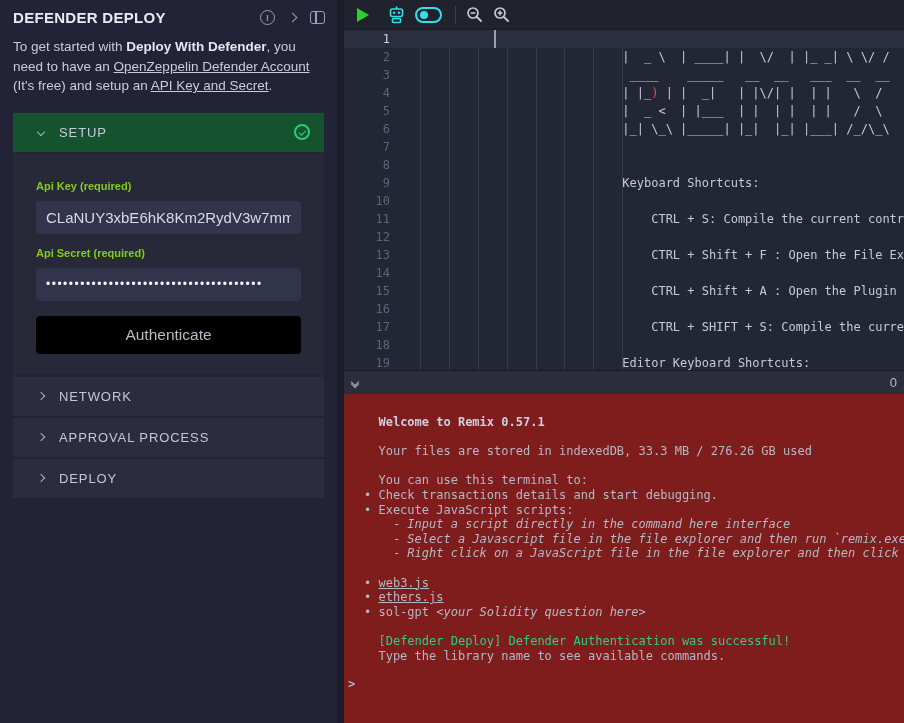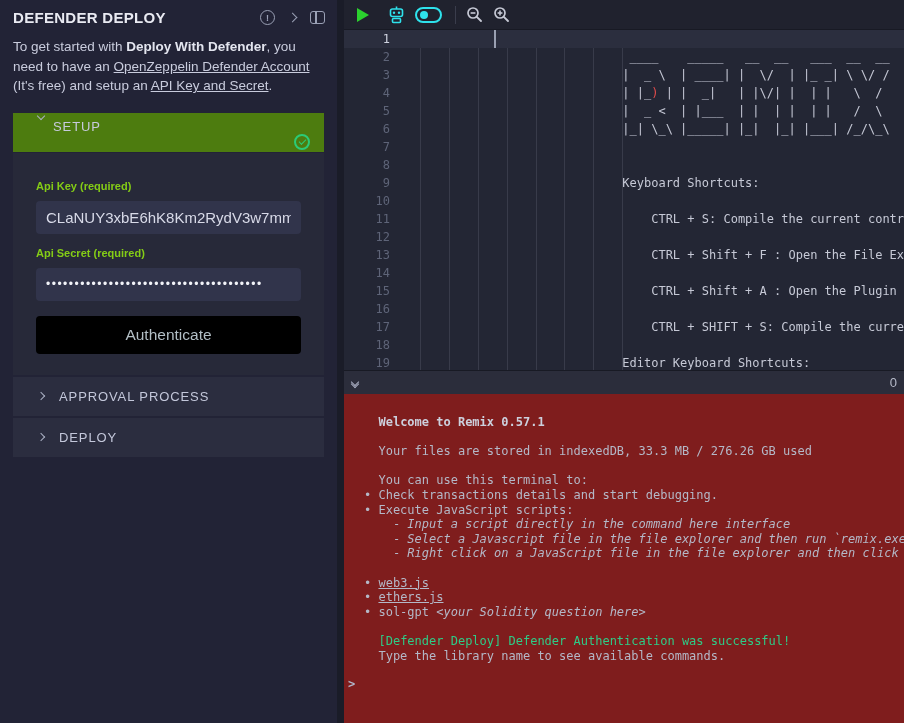--- a/index.html
+++ b/index.html
@@ -19,21 +19,21 @@
   .chev.down { transform:rotate(135deg); }
   .chev.sm { width:6px; height:6px; border-width:1.6px; border-color:#aab0c4; }
   .cols-icon { width:15px; height:13px; border:1.6px solid #9aa0b5; border-radius:3px; position:relative; }
   .cols-icon::after { content:""; position:absolute; left:4px; top:0; bottom:0; width:1.6px; background:#9aa0b5; }
 
   .sb-desc { margin:11px 13px 0 13px; width:312px; font-size:13.5px; line-height:19.5px; color:#c9ccdd; }
   .sb-desc .sb { color:#e3e5ef; }
   .sb-desc .sl { text-decoration:underline; cursor:pointer; }
 
   .panel { margin:17px 13px 0 13px; width:311px; }
-  .acc-header { height:39px; background:#4d7c0f; display:flex; align-items:flex-start; padding:0 14px 0 25px; cursor:pointer;flex-direction:column; }
+  .acc-header { height:39px; background:#14532d; display:flex; align-items:center; padding:0 14px 0 25px; cursor:pointer; }
   .acc-header .label { margin-left:15px; font-size:13px; letter-spacing:.9px; color:#c7cadd; }
   .check-icon { margin-left:auto; width:16px; height:16px; border:2px solid #2bcb77; border-radius:50%; position:relative; }
   .check-icon::after { content:""; position:absolute; left:3.2px; top:3.6px; width:6px; height:3px;
                        border-left:1.8px solid #2bcb77; border-bottom:1.8px solid #2bcb77; transform:rotate(-45deg); }
   .acc-body { background:#272939; padding:27px 23px 21px 23px; border-top:1px solid #222336; }
   .field-label { font-size:11px; color:#84cc16; margin-bottom:9px;font-weight:bold; }
   .text-input { display:block; width:100%; height:33px; background:#31344b; border:none; border-radius:4px;
                 color:#d8dae8; font-size:15px; padding:0 10px; font-family:"Liberation Sans",sans-serif;
                 white-space:nowrap; overflow:hidden; outline:none; }
   .masked { line-height:33px; font-size:12px; letter-spacing:1.5px; color:#f2f3f8; }
@@ -114,20 +114,24 @@
       <div class="acc-body">
         <div class="field-label">Api Key (required)</div>
         <input class="text-input" type="text" value="CLaNUY3xbE6hK8Km2RydV3w7mmG" style="">
         <div class="gap12"></div>
         <div class="field-label">Api Secret (required)</div>
         <div class="text-input masked">••••••••••••••••••••••••••••••••••••••</div>
         <button class="auth-btn">Authenticate</button>
       </div>
     </div>
 
+    <div class="acc-collapsed">
+      <span class="chev right sm"></span>
+      <span class="label">NETWORK</span>
+    </div>
     <div class="acc-collapsed">
       <span class="chev right sm"></span>
       <span class="label">APPROVAL PROCESS</span>
     </div>
     <div class="acc-collapsed">
       <span class="chev right sm"></span>
       <span class="label">DEPLOY</span>
     </div>
   </aside>
 
@@ -194,22 +198,22 @@
         <span class="cursor"></span>
         <span class="guide" style="left:0"></span>
         <span class="guide" style="left:29px"></span>
         <span class="guide" style="left:58px"></span>
         <span class="guide" style="left:87px"></span>
         <span class="guide" style="left:116px"></span>
         <span class="guide" style="left:144px"></span>
         <span class="guide" style="left:173px"></span>
         <span class="guide" style="left:202px;top:18px"></span>
       <div class="cline"><span></span></div>
+          <div class="cline"><span>                            </span><span>|  _ \  | ____| |  \/  | |_ _| \ \/ /</span></div>
           <div class="cline"><span>                             </span><span>____    _____   __  __   ___  __  __</span></div>
-          <div class="cline"><span>                            </span><span>|  _ \  | ____| |  \/  | |_ _| \ \/ /</span></div>
           <div class="cline"><span>                            </span><span>| |_</span><span class="sr">)</span><span> | |  _|   | |\/| |  | |   \  /</span></div>
           <div class="cline"><span>                            </span><span>|  _ &lt;  | |___  | |  | |  | |   /  \</span></div>
           <div class="cline"><span>                            </span><span>|_| \_\ |_____| |_|  |_| |___| /_/\_\</span></div>
           <div class="cline"><span></span></div>
           <div class="cline"><span></span></div>
           <div class="cline"><span>                            </span><span>Keyboard Shortcuts:</span></div>
           <div class="cline"><span></span></div>
           <div class="cline"><span>                                </span><span>CTRL + S: Compile the current contract</span></div>
           <div class="cline"><span></span></div>
           <div class="cline"><span>                                </span><span>CTRL + Shift + F : Open the File Explorer</span></div>

